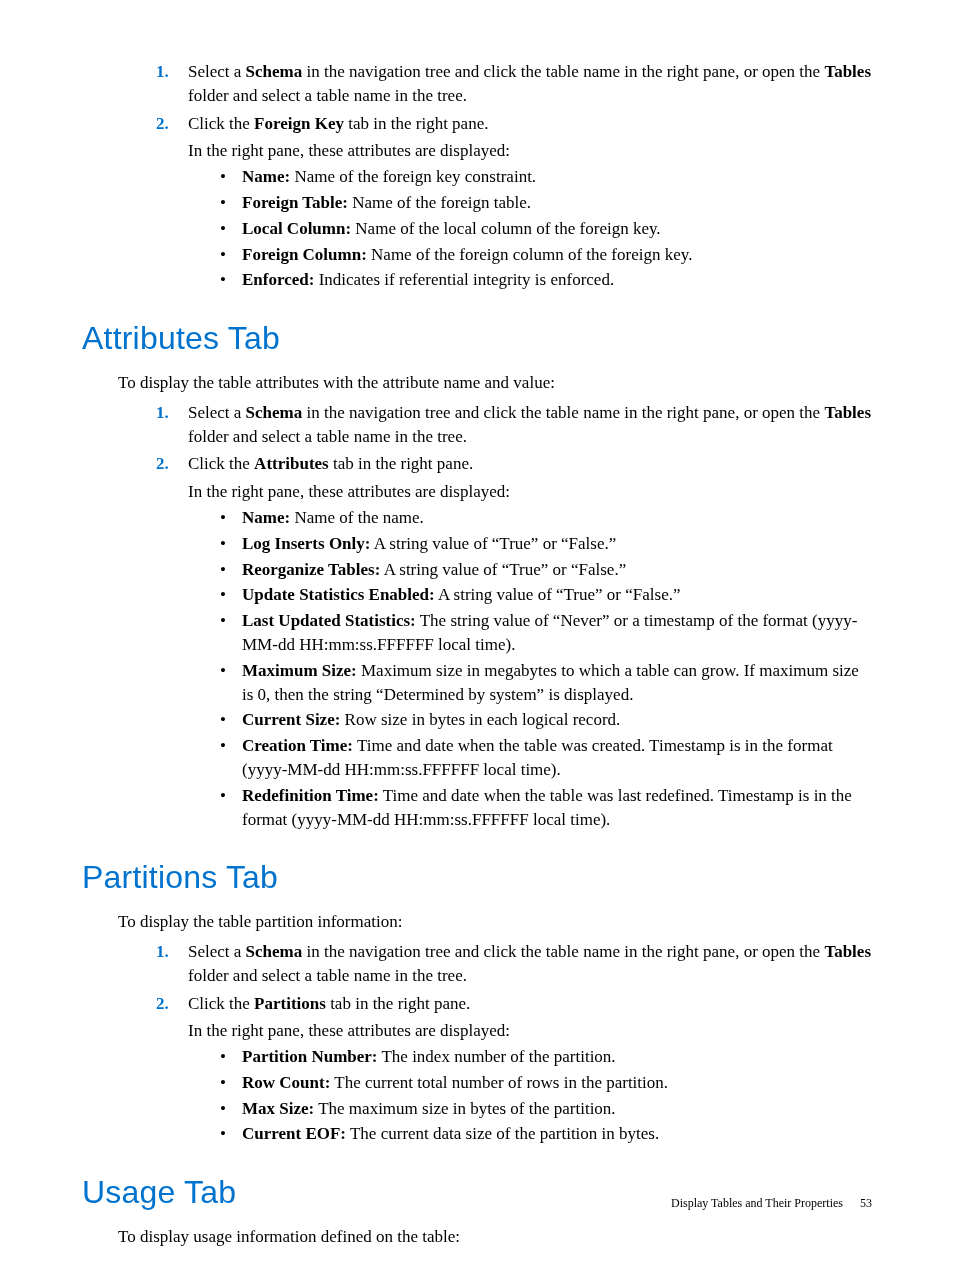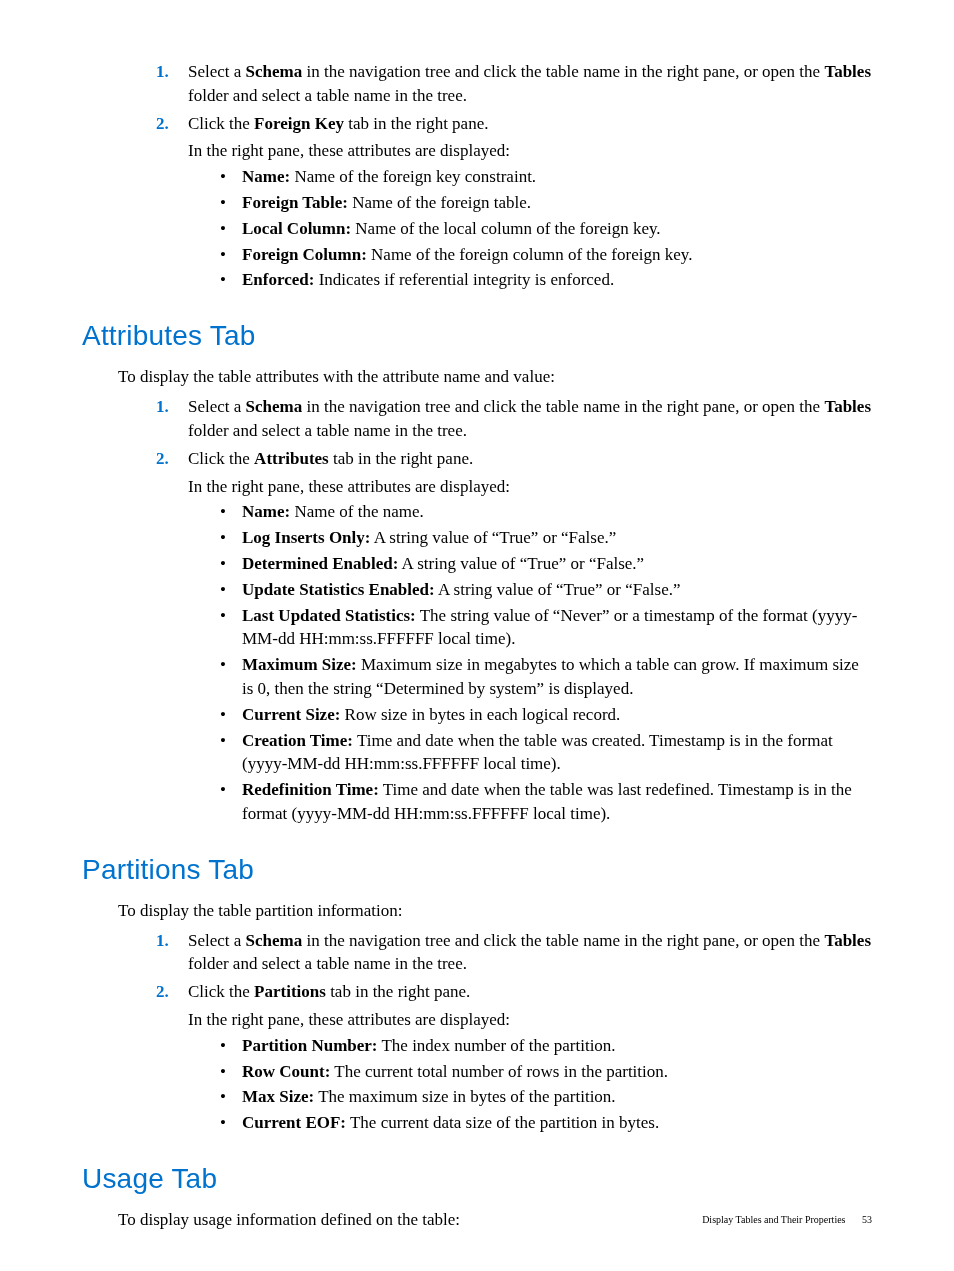--- a/index.html
+++ b/index.html
@@ -16,21 +16,21 @@
     position: relative;
     box-sizing: border-box;
     padding: 56px 82px 0 82px;
     font-size: 17px;
     line-height: 1.40;
   }
   .section-heading {
     font-family: "Trebuchet MS", "Segoe UI", Arial, sans-serif;
     font-weight: 400;
     color: #0073cf;
-    font-size: 28px;
+    font-size: 32px;
     margin: 24px 0 10px 0;
     letter-spacing: 0.2px;
   }
   .intro {
     margin: 4px 0 6px 36px;
   }
   ol.numlist {
     list-style: none;
     margin: 0 0 0 74px;
     padding: 0;
@@ -63,23 +63,23 @@
   }
   ul.bullets > li::before {
     content: "•";
     position: absolute;
     left: 0;
     top: 0;
     font-size: 17px;
   }
   .footer {
     position: absolute;
-    bottom: 44px;
+    bottom: 59px;
     right: 82px;
-    font-size: 10px;
+    font-size: 12px;
     font-family: "Palatino Linotype", Palatino, Georgia, serif;
     color: #000;
   }
   .footer .pnum {
     margin-left: 14px;
   }
   b { font-weight: 700; }
 </style>
 </head>
 <body>
@@ -112,21 +112,21 @@
       <span class="num">1.</span>
       <span><span>Select a </span><b>Schema</b><span> in the navigation tree and click the table name in the right pane, or open the </span><b>Tables</b><span> folder and select a table name in the tree.</span></span>
     </li>
     <li>
       <span class="num">2.</span>
       <span><span>Click the </span><b>Attributes</b><span> tab in the right pane.</span></span>
       <div class="subpara">In the right pane, these attributes are displayed:</div>
       <ul class="bullets">
         <li><b>Name:</b><span> Name of the name.</span></li>
         <li><b>Log Inserts Only:</b><span> A string value of “True” or “False.”</span></li>
-        <li><b>Determined Enabled:</b><span> A string value of “True” or “False.”</span></li>
+        <li><b>Reorganize Tables:</b><span> A string value of “True” or “False.”</span></li>
         <li><b>Update Statistics Enabled:</b><span> A string value of “True” or “False.”</span></li>
         <li><b>Last Updated Statistics:</b><span> The string value of “Never” or a timestamp of the format (yyyy-MM-dd HH:mm:ss.FFFFFF local time).</span></li>
         <li><b>Maximum Size:</b><span> Maximum size in megabytes to which a table can grow. If maximum size is 0, then the string “Determined by system” is displayed.</span></li>
         <li><b>Current Size:</b><span> Row size in bytes in each logical record.</span></li>
         <li><b>Creation Time:</b><span> Time and date when the table was created. Timestamp is in the format (yyyy-MM-dd HH:mm:ss.FFFFFF local time).</span></li>
         <li><b>Redefinition Time:</b><span> Time and date when the table was last redefined. Timestamp is in the format (yyyy-MM-dd HH:mm:ss.FFFFFF local time).</span></li>
       </ul>
     </li>
   </ol>
 

